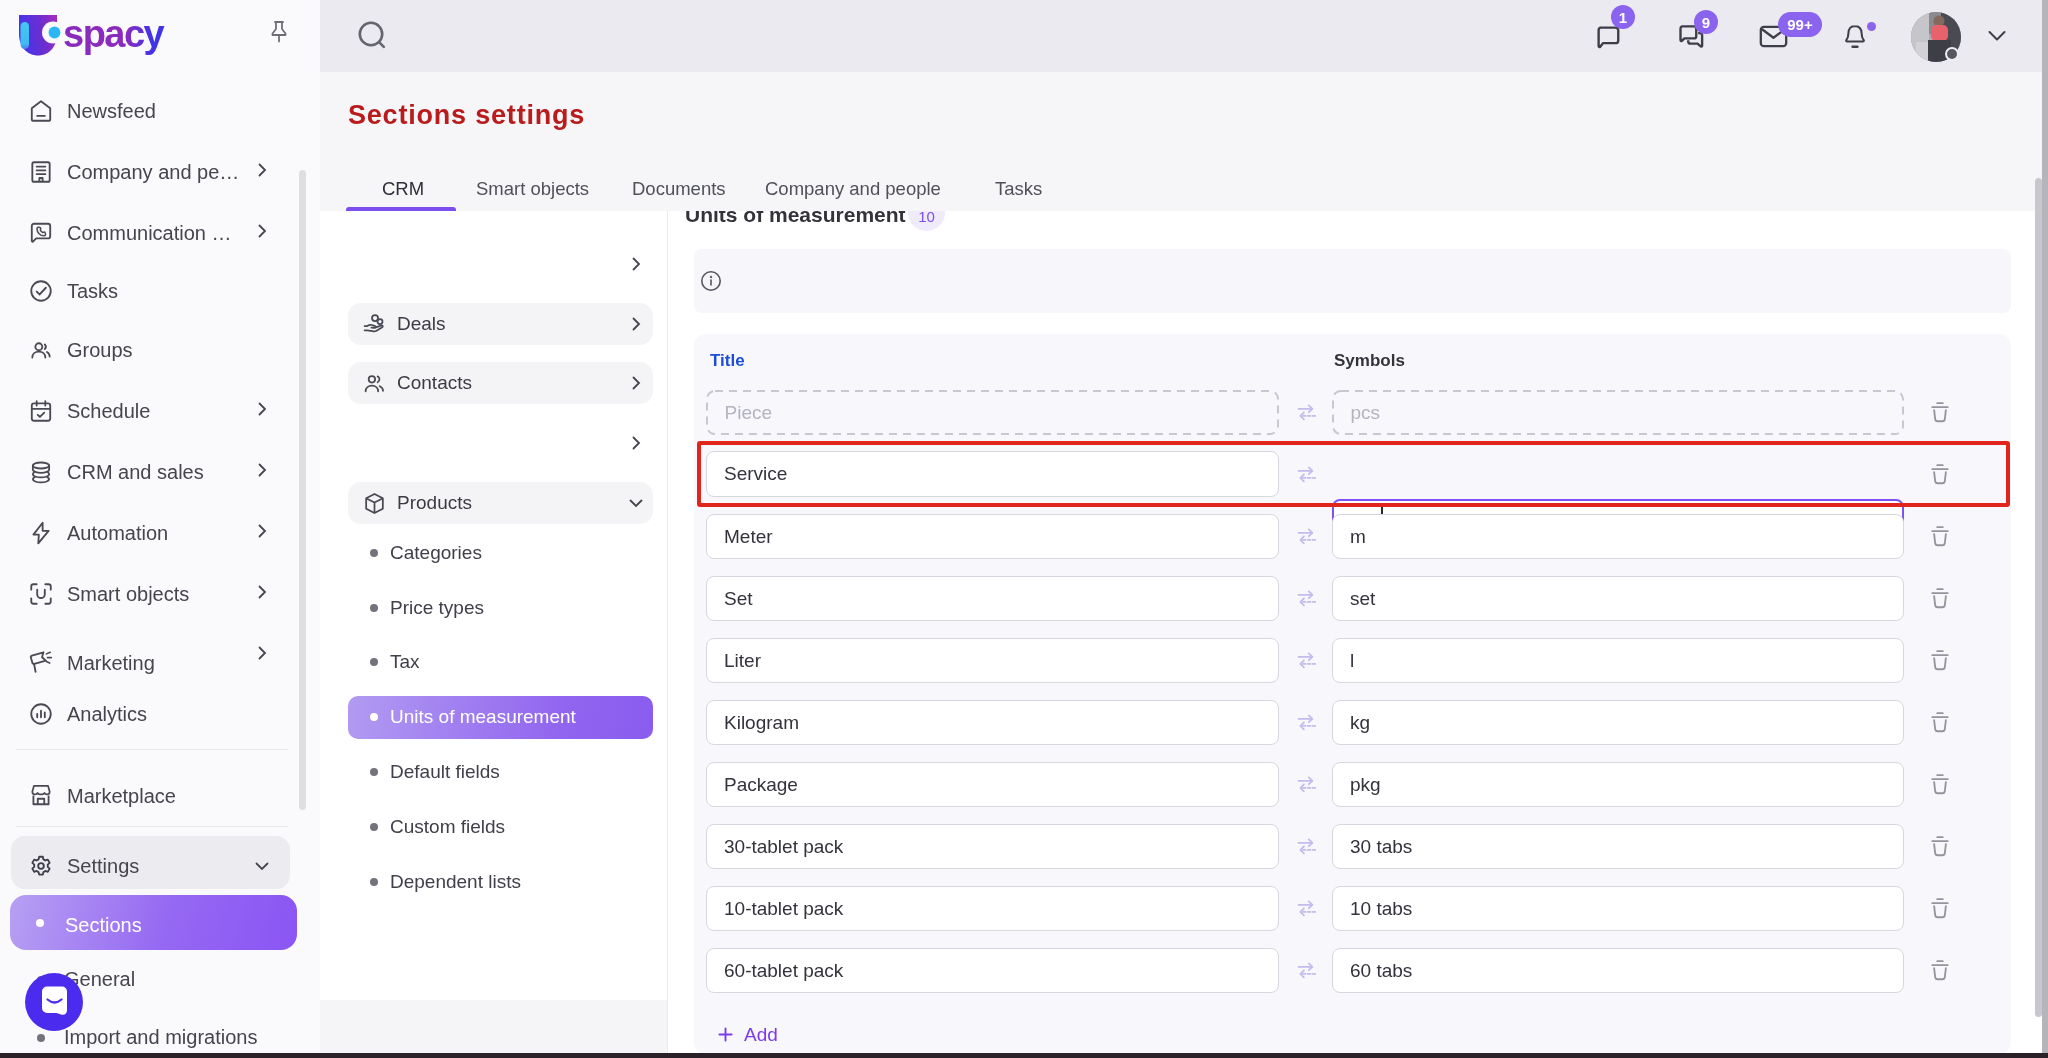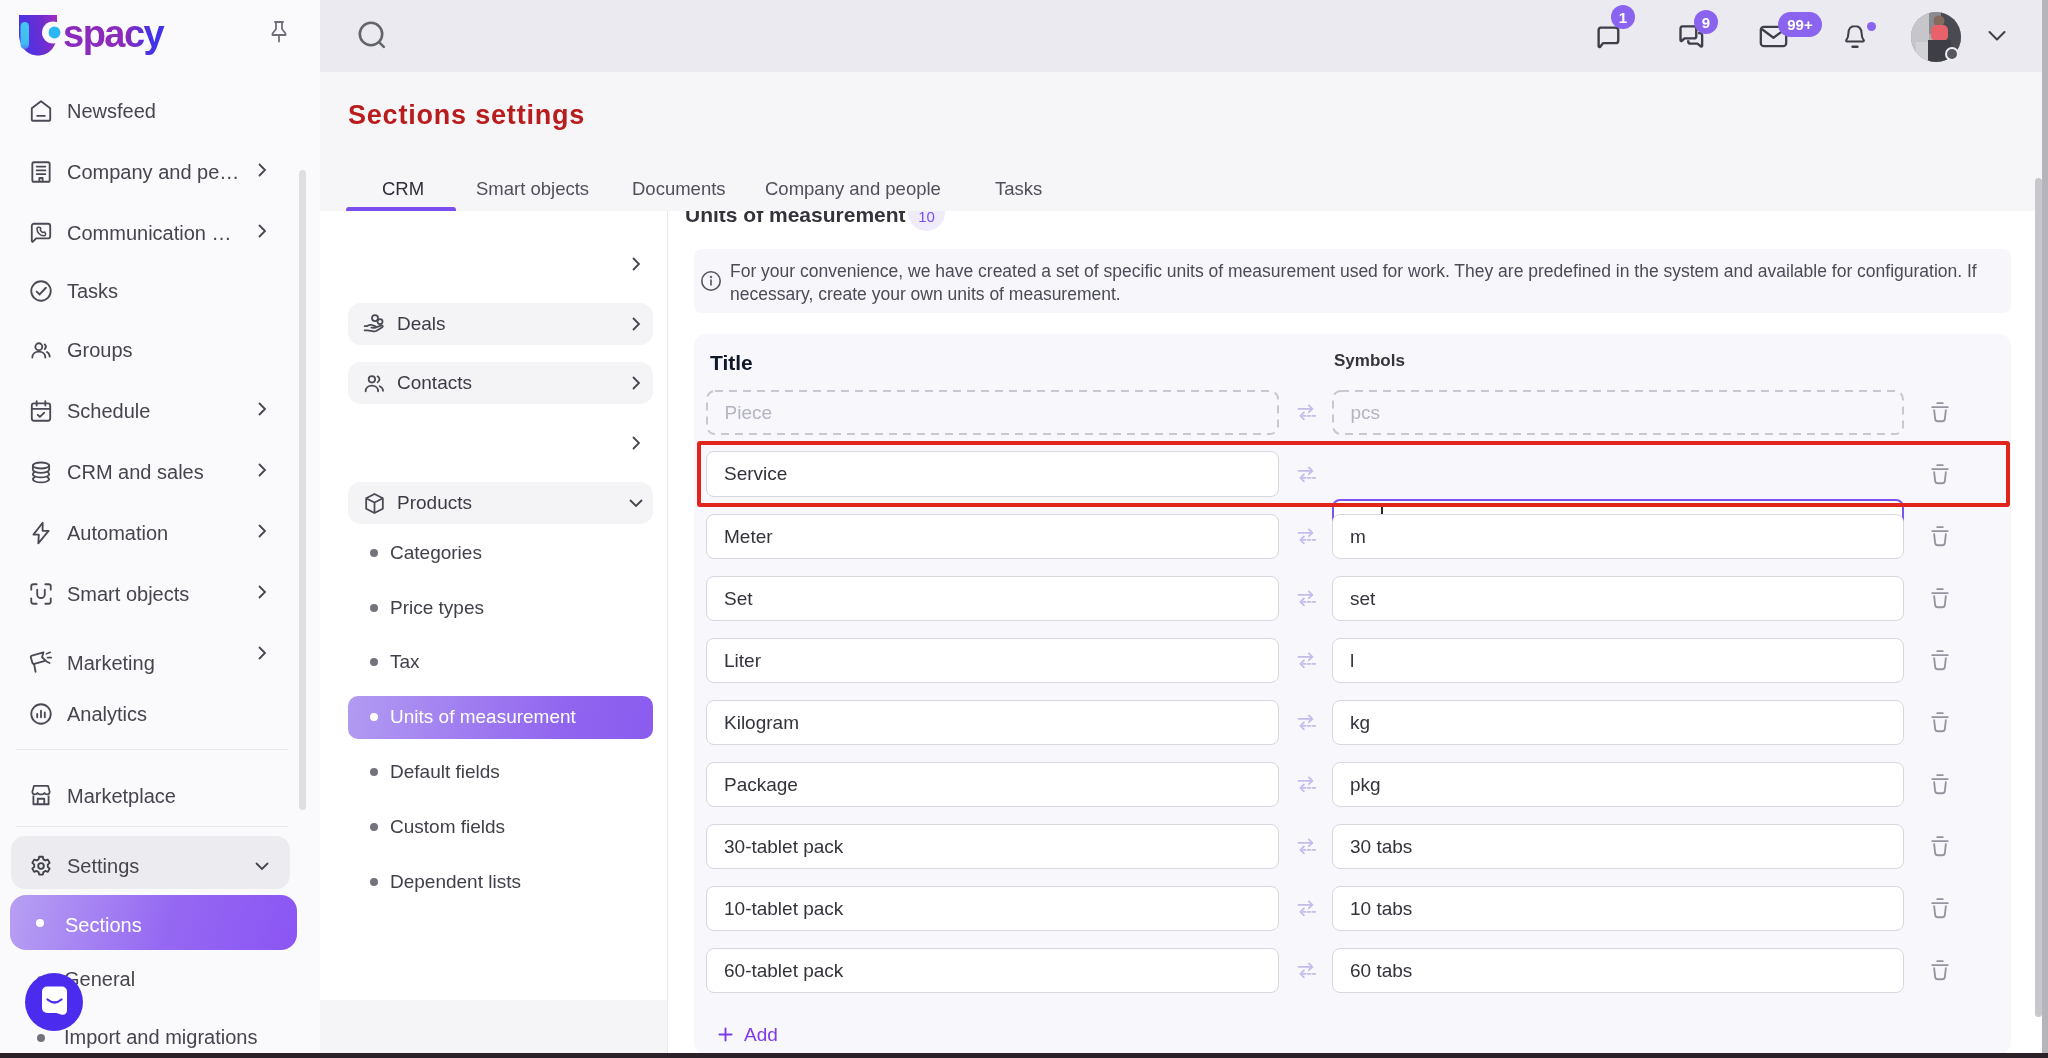--- a/index.html
+++ b/index.html
@@ -314,25 +314,24 @@
 
   <div class="abs" style="left:365px;top:-9px;font-size:21px;font-weight:700;color:#33333B;line-height:26px;">Units of measurement</div>
   <div class="abs" style="left:588px;top:-17px;width:37px;height:37px;border-radius:50%;background:#EFEBFB;color:#7C4DEF;font-size:15px;display:flex;align-items:center;justify-content:center;padding-top:8px;">10</div>
 
   <div class="abs" style="left:374px;top:38px;width:1317px;height:64px;border-radius:8px;background:#F6F6FB;">
     <svg class="abs" style="left:6px;top:21px;" width="22" height="22" viewBox="0 0 22 22" fill="none" stroke="#55555F" stroke-width="1.6">
         <circle cx="11" cy="11" r="9.2"></circle>
         <path d="M11 10 v5" stroke-linecap="round"></path>
         <circle cx="11" cy="7" r="0.4" fill="#55555F"></circle>
       </svg>
-    <div class="abs" style="left:36px;top:11px;font-size:17.5px;color:#4B4B55;line-height:23px;">For your convenience, we have created a set of specific units of measurement used for work. They are predefined in the system and available for configuration. If<br>necessary, create your own units of measurement.</div>
   </div>
 
   <div class="abs" style="left:374px;top:123px;width:1317px;height:720px;border-radius:12px;background:#F7F7FC;"></div>
-  <div class="abs" style="left:390px;top:140px;font-size:21px;font-weight:700;color:#0f172a;">Title</div>
+  <div class="abs" style="left:390px;top:140px;font-size:17px;font-weight:700;color:#1d4ed8;">Title</div>
   <div class="abs" style="left:1014px;top:140px;font-size:17px;font-weight:700;color:#33333B;">Symbols</div>
   <svg style="position:absolute;width:0;height:0;">
     <defs>
       <g id="swapico" fill="none" stroke="#C4BCEC" stroke-width="1.8" stroke-linecap="round" stroke-linejoin="round">
         <path d="M1.5 4.8 H15.2 M11.8 1.4 L15.4 4.8 L11.8 8.2"></path>
         <path d="M18.2 11.9 H4" stroke-dasharray="2.6 2.2"></path>
         <path d="M6.9 8.5 L3.4 11.9 L6.9 15.3"></path>
       </g>
       <g id="trashico" fill="none" stroke="#94949E" stroke-width="2" stroke-linecap="round">
         <path d="M9 3.4 h6"></path>

